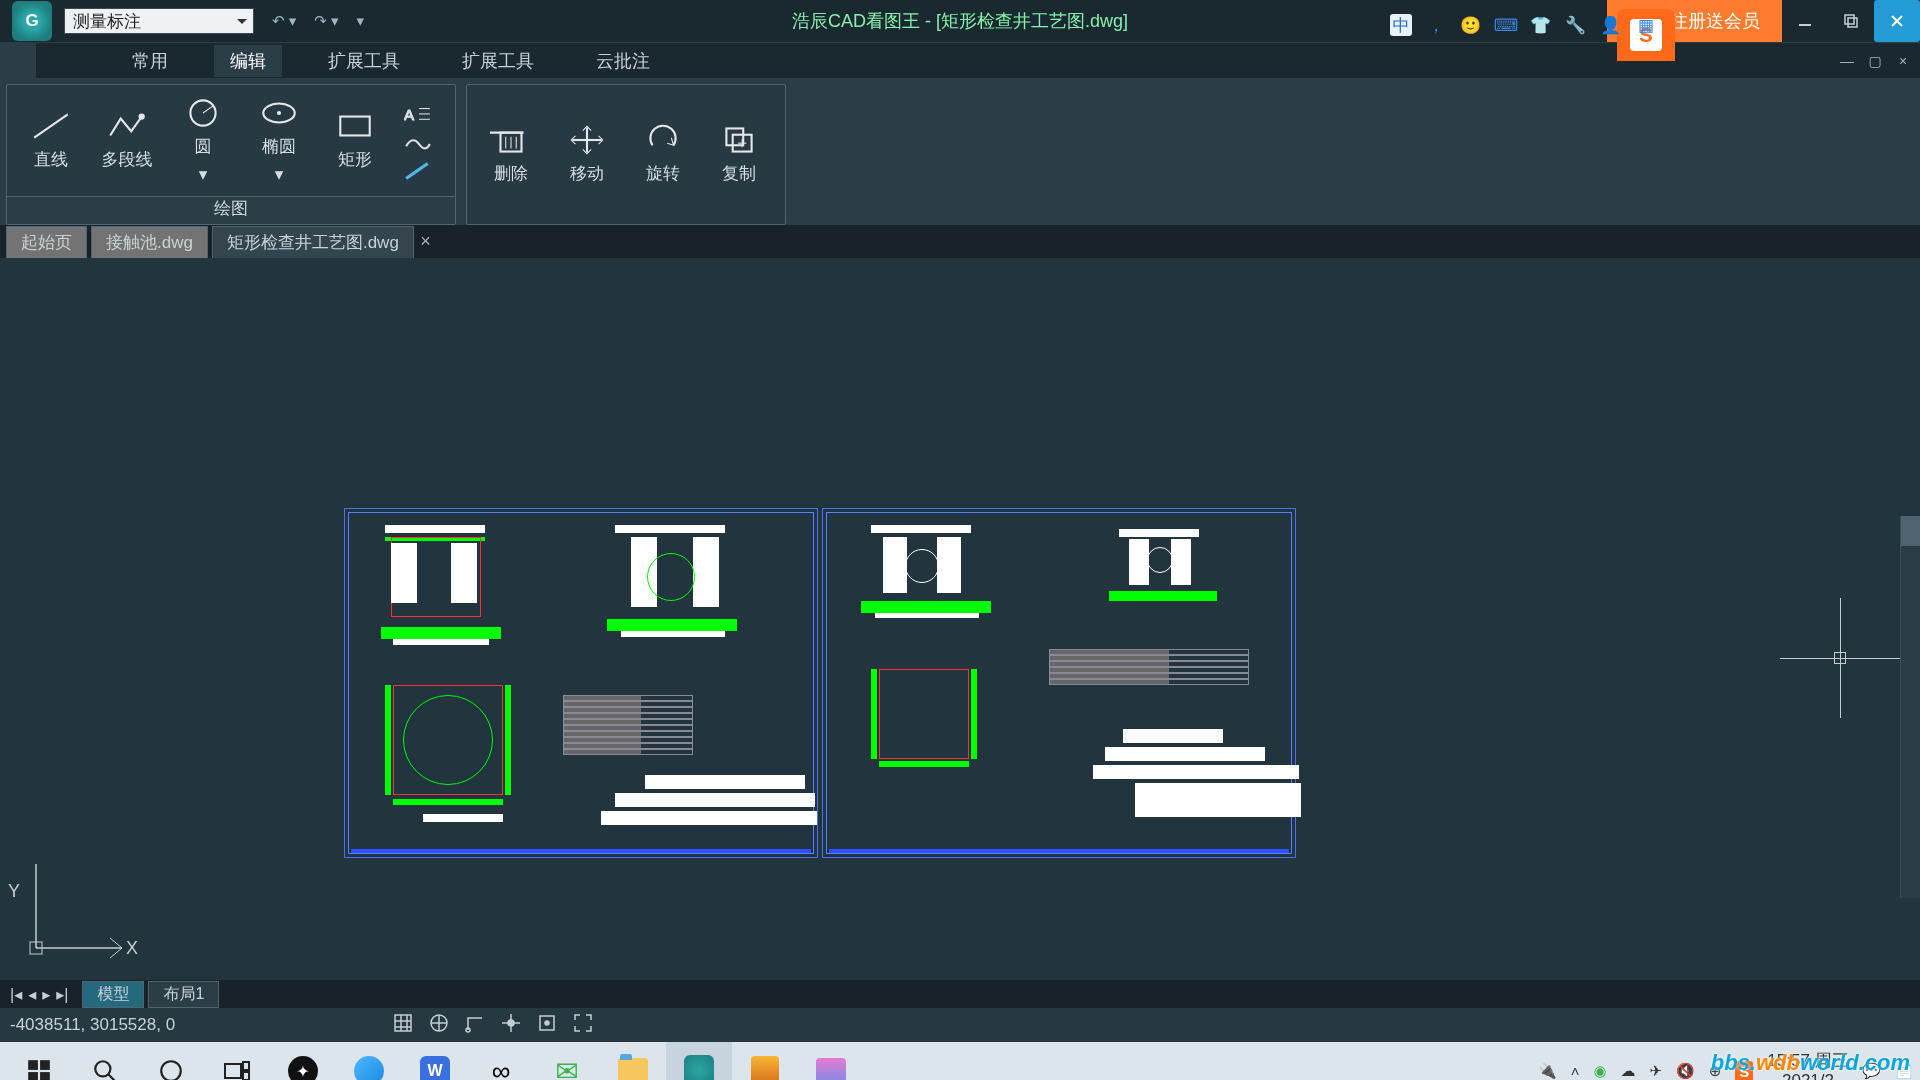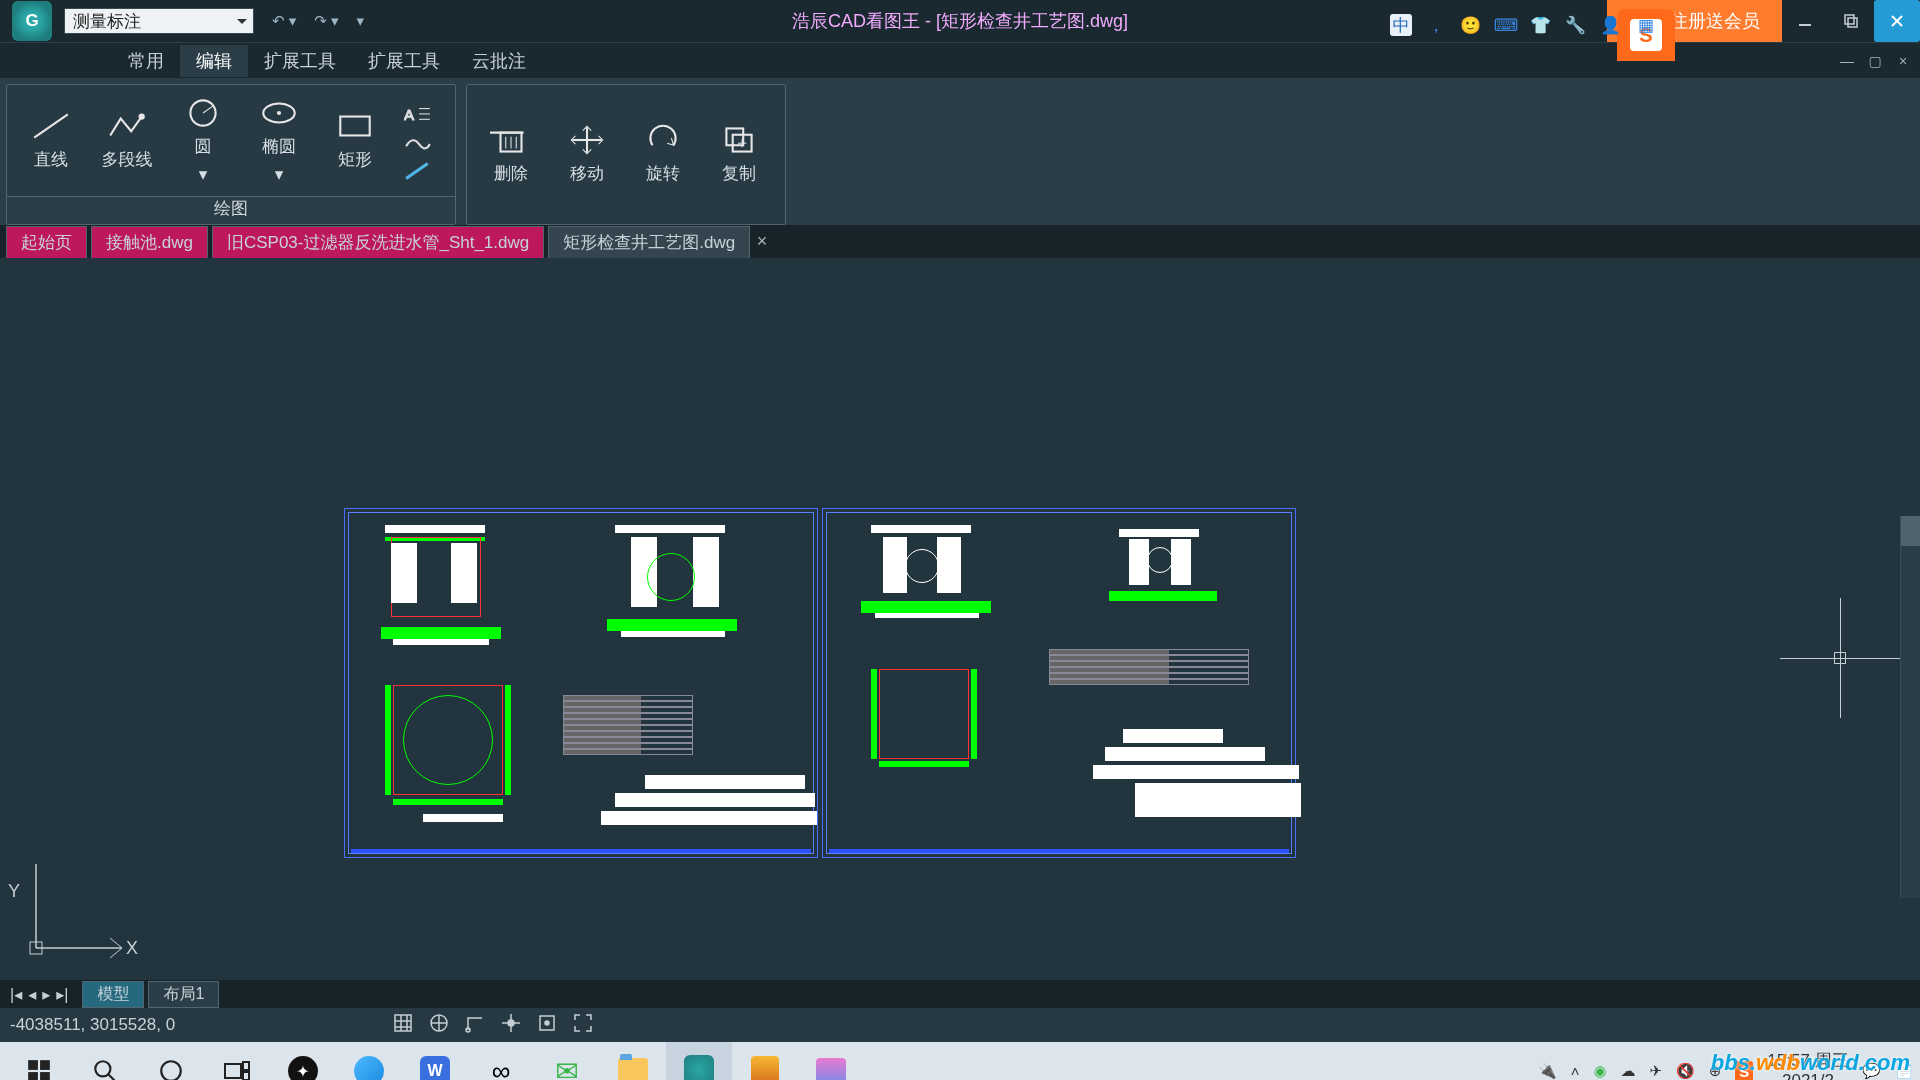--- a/index.html
+++ b/index.html
@@ -5,47 +5,47 @@
 * { margin:0; padding:0; box-sizing:border-box; font-family:"Microsoft YaHei",sans-serif; user-select:none; }
 body { width:1920px; height:1080px; overflow:hidden; background:#2b3e48; }
 
 
 .titlebar{height:42px;background:#1a2830;display:flex;align-items:center;color:#c5ced3;font-size:17px;position:relative;}
 .app-icon{width:40px;height:40px;margin:1px 12px;background:radial-gradient(circle at 50% 50%,#2aa6a6 30%,#1e7e7e 70%);border-radius:6px;display:flex;align-items:center;justify-content:center;color:#fff;font-weight:bold;}
 .mode-select{width:190px;height:26px;background:#eef2f4;color:#222;padding:0 8px;display:flex;align-items:center;border:1px solid #3a4a53;position:relative;font-size:17px;}
 .mode-select::after{content:"";position:absolute;right:6px;top:10px;border:5px solid transparent;border-top-color:#333;}
 .qat{display:flex;gap:18px;margin-left:18px;color:#9db6c4;font-size:15px;}
 .qat span{display:inline-flex;align-items:center;}
-.title-center{position:absolute;left:50%;transform:translateX(-50%);color:#f0abfc;font-size:18px;}
+.title-center{position:absolute;left:50%;transform:translateX(-50%);color:#86efac;font-size:18px;}
 .title-right{position:absolute;right:0;top:0;display:flex;align-items:center;height:100%;}
 .login-btn{background:#ff7b2e;color:#fff;height:42px;padding:0 22px;display:flex;align-items:center;font-size:18px;}
 .win-btn{width:46px;height:42px;display:flex;align-items:center;justify-content:center;color:#c5ced3;}
 .win-btn svg{width:16px;height:16px;}
 .cluster-last{background:#259bd6;border-radius:3px;}
 
 
-.ribbon-tabs{height:36px;background:#1a2830;display:flex;align-items:center;padding-left:112px;color:#c7d2d8;font-size:18px;position:relative;border-top:1px solid #2b3e48;}
+.ribbon-tabs{height:36px;background:#1a2830;display:flex;align-items:center;padding-left:80px;gap:30px;color:#c7d2d8;font-size:18px;position:relative;border-top:1px solid #2b3e48;margin-left:36px;}
 .ribbon-tabs .tab{padding:4px 16px;}
 .ribbon-tabs .tab.active{background:#2b3e48;color:#fff;}
 .ribbon-right{position:absolute;right:6px;display:flex;gap:6px;}
 .ribbon-right span{width:22px;height:18px;color:#9db6c4;font-size:14px;display:inline-flex;align-items:center;justify-content:center;}
 
 
 .ribbon{height:148px;background:#2b3e48;display:flex;gap:10px;padding:6px 6px 0 6px;border-bottom:1px solid #182229;}
 .panel{border:1px solid #506570;border-radius:2px;background:#273a44;display:flex;flex-direction:column;}
 .panel-body{flex:1;display:flex;align-items:center;padding:4px 6px;}
 .panel-title{height:28px;text-align:center;font-size:17px;color:#d0d8dd;background:#2b3e48;border-top:1px solid #506570;}
 .tool{width:76px;display:flex;flex-direction:column;align-items:center;justify-content:center;color:#d5dde2;font-size:17px;gap:6px;}
 .tool svg{width:42px;height:32px;}
 .tool-small{width:50px;display:flex;flex-direction:column;gap:8px;align-items:center;padding-top:4px;}
 .tool-small svg{width:28px;height:20px;stroke:#ddd;fill:none;}
 
 
 .doctabs{height:32px;background:#182229;display:flex;align-items:flex-end;padding-left:6px;font-size:17px;color:#c7d2d8;}
-.doctabs .dtab{padding:4px 14px;background:#be185d;border:1px solid #506570;border-bottom:none;margin-right:4px;position:relative;}
+.doctabs .dtab{padding:4px 14px;background:#737373;border:1px solid #506570;border-bottom:none;margin-right:4px;position:relative;}
 .doctabs .dtab.active{background:#34454f;}
 .doctabs .dtab.active::after{content:"×";position:absolute;right:-18px;color:#aab4ba;font-size:18px;}
 
 
 .canvas{height:722px;background:#22343d;position:relative;overflow:hidden;}
 .ucs{position:absolute;left:22px;bottom:18px;}
 .ucs-y{position:absolute;left:8px;bottom:78px;color:#c5ced3;font-size:18px;}
 .cursor{position:absolute;right:80px;top:400px;}
 .cursor::before,.cursor::after{content:"";position:absolute;background:#c5ced3;}
 .cursor::before{width:120px;height:1px;left:-60px;top:0;}
@@ -235,21 +235,20 @@
           </svg>
           <span>复制</span>
         </div>
     </div>
   </div>
 </div>
 
 <div class="doctabs">
   <div class="dtab">起始页</div>
   <div class="dtab">接触池.dwg</div>
-  <div class="dtab">旧CSP03-过滤器反洗进水管_Sht_1.dwg</div>
   <div class="dtab active" style="margin-right:24px">矩形检查井工艺图.dwg</div>
 </div>
 
 <div class="canvas">
   <div class="sheet" style="left:344px;top:250px;width:474px;height:350px">
     <div class="sheet-inner"></div>
     <div class="detw" style="left:40px;top:16px;width:100px;height:8px"></div>
     <div class="det" style="left:40px;top:28px;width:100px;height:4px"></div>
     <div class="detr" style="left:46px;top:28px;width:90px;height:80px"></div>
     <div class="detw" style="left:46px;top:34px;width:26px;height:60px"></div>

